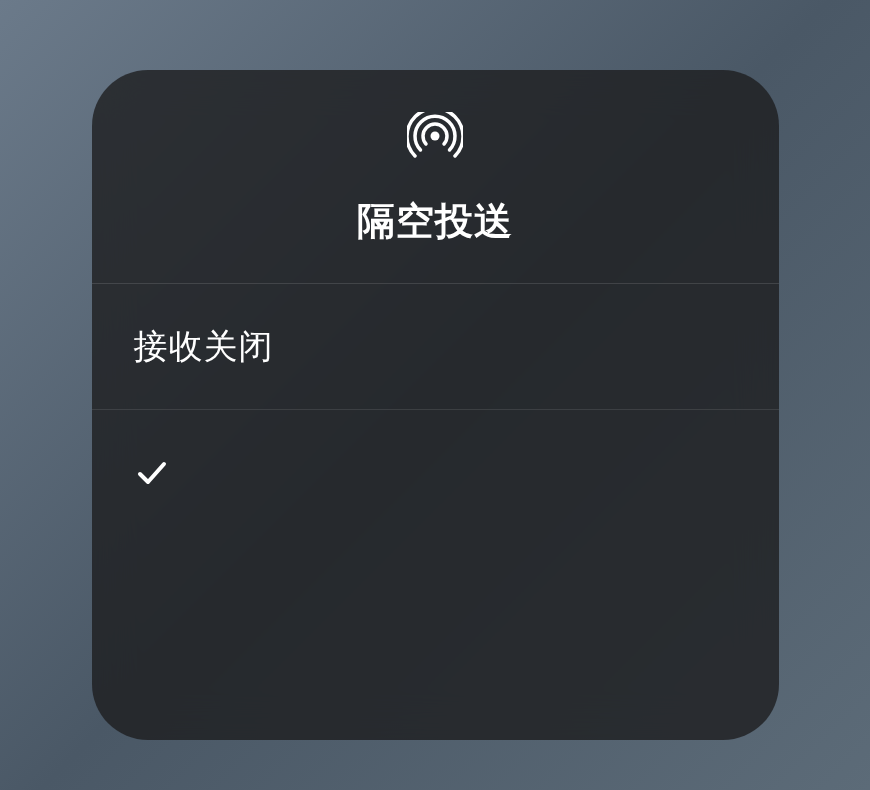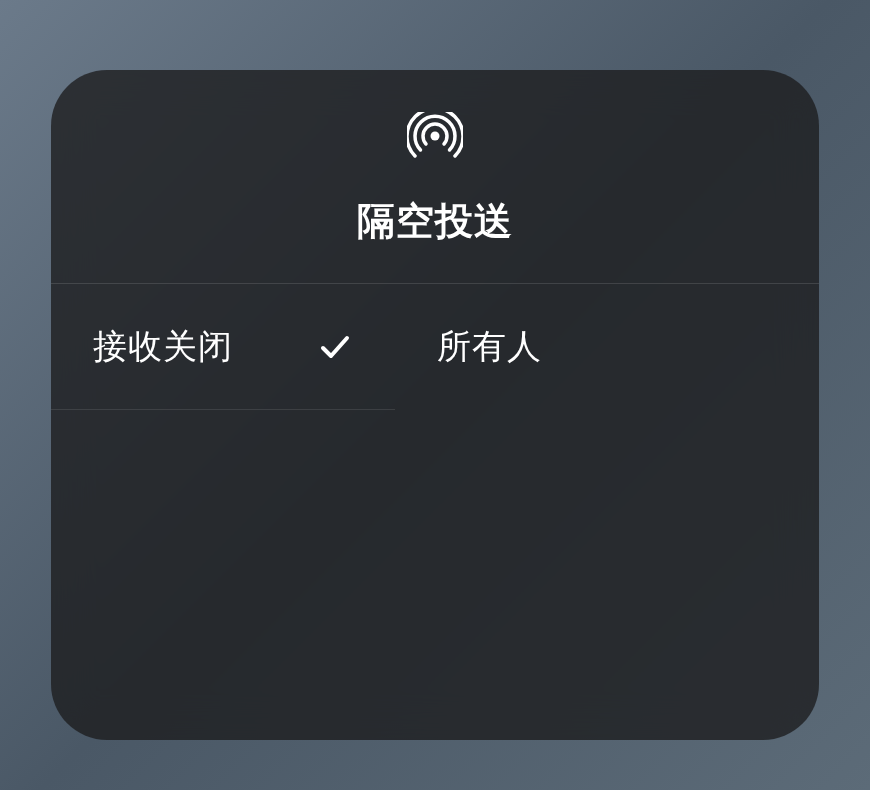--- a/index.html
+++ b/index.html
@@ -13,21 +13,21 @@
       height: 790px;
       background: linear-gradient(135deg, #6b7a8a 0%, #4a5866 50%, #5c6b78 100%);
       overflow: hidden;
       font-family: -apple-system, "PingFang SC", "Helvetica Neue", sans-serif;
       display: flex;
       align-items: center;
       justify-content: center;
     }
 
     .panel {
-      width: 768px;
+      width: 687px;
       height: 670px;
       background: rgba(28, 28, 30, 0.78);
       backdrop-filter: blur(20px);
       border-radius: 56px;
       overflow: hidden;
       display: flex;
       flex-direction: column;
       margin-top: 20px;
     }
 
@@ -56,21 +56,21 @@
 
     .title {
       color: #ffffff;
       font-size: 38px;
       font-weight: 600;
       letter-spacing: 1px;
     }
 
     .options {
       display: flex;
-      flex-direction: row;
+      flex-direction: column;
     }
 
     .option {
       display: flex;
       align-items: center;
       justify-content: space-between;
       padding: 0 42px;
       height: 126px;
       color: #ffffff;
       font-size: 34px;
@@ -123,18 +123,14 @@
     </div>
 
     <div class="option">
       <span class="checkmark">
         <svg viewBox="0 0 32 32" fill="none" stroke="#ffffff" stroke-width="4" stroke-linecap="round" stroke-linejoin="round">
           <path d="M 4 17 L 12 25 L 28 7"></path>
         </svg>
       </span>
     </div>
 
-    <div class="option">
-      <span class="option-label">所有人</span>
-
-    </div>
   </div>
 </div>
 
 </body></html>

